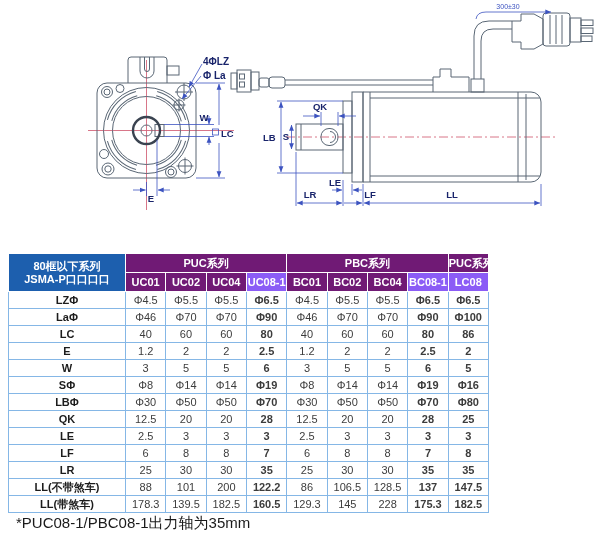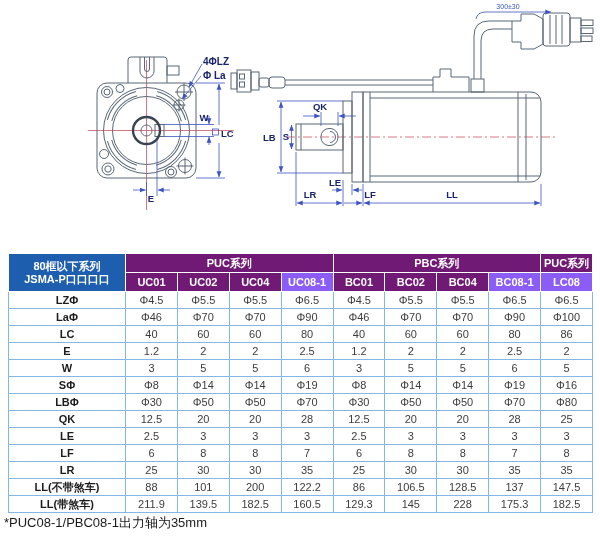--- a/index.html
+++ b/index.html
@@ -3,36 +3,36 @@
 <meta charset="utf-8">
 <style>
   html,body{margin:0;padding:0}
   body{width:600px;height:551px;position:relative;background:#fff;
        font-family:"Liberation Sans",sans-serif;overflow:hidden}
 
   
   #drawing{position:absolute;left:0;top:0}
 
   
-  #spec{position:absolute;left:8px;top:253px;width:585px;
+  #spec{position:absolute;left:8px;top:253px;width:481px;
         border-collapse:collapse;table-layout:fixed;border:1px solid #4a90d9}
   #spec col.c0{width:117px}
   #spec th,#spec td{padding:0;font-size:11px;text-align:center;vertical-align:middle;
         white-space:nowrap;overflow:hidden}
   #spec thead th{background:#701a75;color:#fff;font-weight:bold;
         border:1px solid #fff;height:18px}
   #spec thead th.hl{background:#8b5cf6}
   #spec thead th.corner{background:#1d5fae;line-height:13px}
   #spec tbody th,#spec tbody td{border:1px solid #85b7e6;height:16px;background:#fff}
   #spec tbody th{color:#1c1c1c;font-weight:bold}
   #spec tbody td{color:#3c3c3c}
-  #spec tbody td.hl{font-weight:normal}
+  #spec tbody td.hl{font-weight:bold}
 
   
-  .notes{position:absolute;left:4px;top:515px;font-size:13px;color:#1a1a1a;line-height:15px}
+  .notes{position:absolute;left:16px;top:515px;font-size:15px;color:#1a1a1a;line-height:15px}
 
   
   .dimlabel{font:bold 9.5px "Liberation Sans",sans-serif;fill:#19246b}
   .dimlabel-lg{font:bold 10px "Liberation Sans",sans-serif;fill:#19246b}
   .dimsmall{font:7px "Liberation Sans",sans-serif;fill:#3c53c0}
 </style>
 </head>
 <body>
 
 <svg id="drawing" width="600" height="250" viewBox="0 0 600 250">
@@ -382,21 +382,21 @@
         <td>200</td>
         <td class="hl">122.2</td>
         <td>86</td>
         <td>106.5</td>
         <td>128.5</td>
         <td class="hl">137</td>
         <td class="hl">147.5</td>
       </tr>
       <tr>
         <th>LL(带煞车)</th>
-        <td>211.9</td>
+        <td>178.3</td>
         <td>139.5</td>
         <td>182.5</td>
         <td class="hl">160.5</td>
         <td>129.3</td>
         <td>145</td>
         <td>228</td>
         <td class="hl">175.3</td>
         <td class="hl">182.5</td>
       </tr>
     </tbody>

